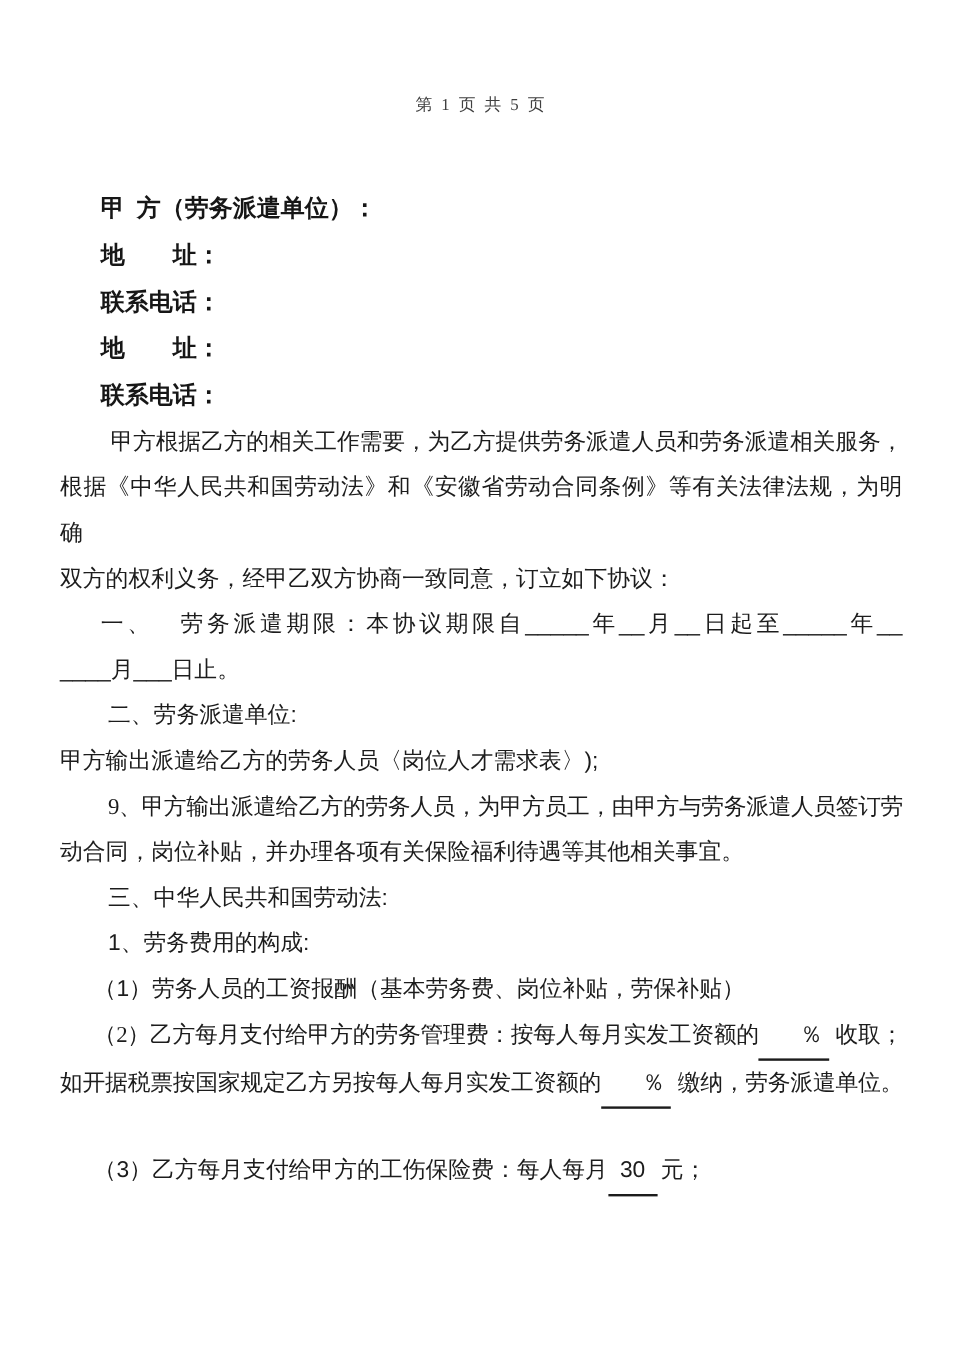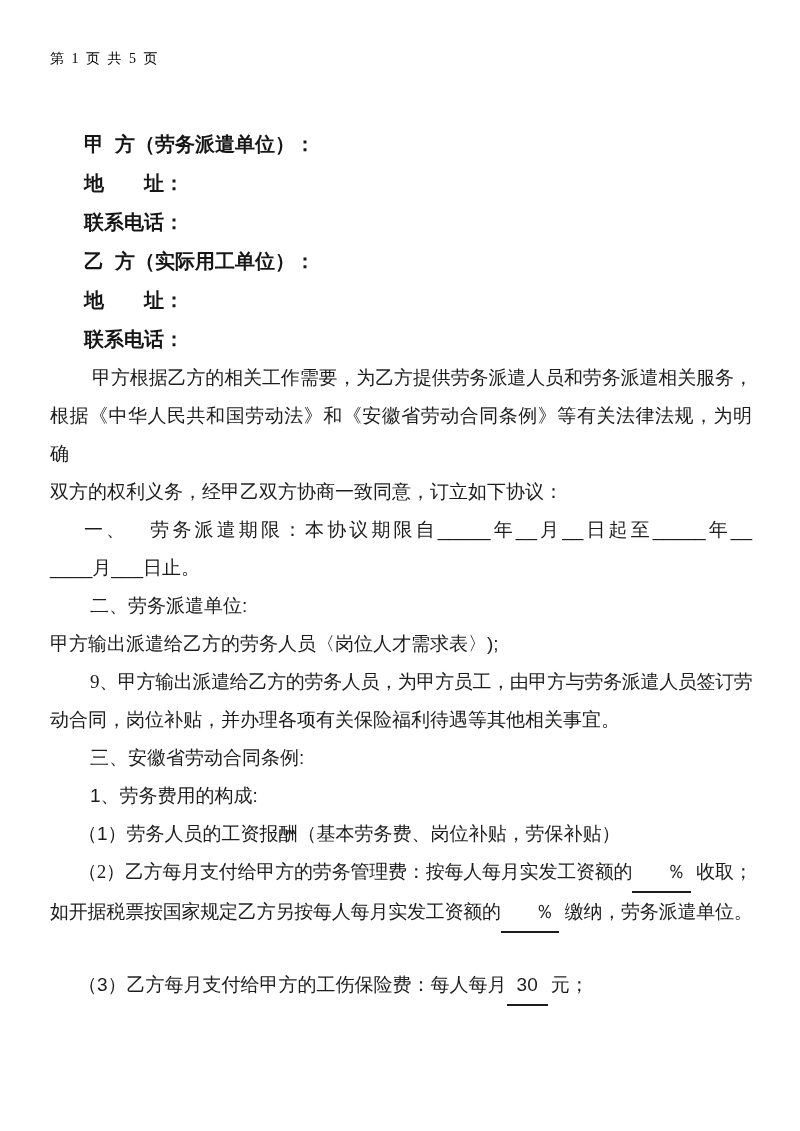--- a/index.html
+++ b/index.html
@@ -18,38 +18,40 @@
     box-sizing: border-box;
     width: 800px;
     height: 1131px;
     padding: 50px 48px 0 50px;
     background: #ffffff;
   }
   .page-header {
     font-family: "Liberation Serif", "DejaVu Serif", serif;
     font-size: 14px;
     line-height: 17px;
-    text-align: left;
+    text-align: center;
     letter-spacing: 2px;
-    color: #000000;
+    color: #404040;
+    margin-top: 30px;
   }
   .title {
     margin: 14px 0 0 0;
     font-size: 66px;
     line-height: 76px;
     font-weight: 700;
     text-align: center;
     letter-spacing: 1px;
     color: #141414;
   }
   .parties {
     margin: 58px 0 0 34px;
     font-size: 20px;
     font-weight: 700;
     color: #161616;
+    font-family: Liberation Serif, serif;
   }
   .party-line { line-height: 39px; }
   .body-text {
     margin-top: 0;
     font-size: 19px;
     color: #1c1c1c;
   }
   .line {
     line-height: 38px;
     text-align: justify;
@@ -83,42 +85,41 @@
 
 <div class="page">
 
   <div class="page-header">第 1 页 共 5 页</div>
 
 
   <div class="parties">
     <div class="party-line">甲&nbsp;&nbsp;方（劳务派遣单位）：</div>
     <div class="party-line">地　　址：</div>
     <div class="party-line">联系电话：</div>
-    <div class="party-line">乙&nbsp;&nbsp;方（实际用工单位）：</div>
     <div class="party-line">地　　址：</div>
     <div class="party-line">联系电话：</div>
   </div>
 
   <div class="body-text">
 
     <div class="line jl ind21 tight">甲方根据乙方的相关工作需要，为乙方提供劳务派遣人员和劳务派遣相关服务，</div>
     <div class="line jl">根据《中华人民共和国劳动法》和《安徽省劳动合同条例》等有关法律法规，为明确</div>
     <div class="line">双方的权利义务，经甲乙双方协商一致同意，订立如下协议：</div>
 
     <div class="line jl ind17">一、　劳务派遣期限：本协议期限自_____年__月__日起至_____年__</div>
     <div class="line">____月___日止。</div>
 
     <div class="line ind20">二、劳务派遣单位:</div>
 
     <div class="line">甲方输出派遣给乙方的劳务人员〈岗位人才需求表〉);</div>
 
     <div class="line jl ind20 tight">9、甲方输出派遣给乙方的劳务人员，为甲方员工，由甲方与劳务派遣人员签订劳</div>
     <div class="line">动合同，岗位补贴，并办理各项有关保险福利待遇等其他相关事宜。</div>
 
-    <div class="line ind20">三、安徽省劳动合同条例:</div>
+    <div class="line ind20">三、中华人民共和国劳动法:</div>
 
     <div class="line ind20">1、劳务费用的构成:</div>
 
     <div class="line ind15">（1）劳务人员的工资报酬（基本劳务费、岗位补贴，劳保补贴）</div>
 
     <div class="line jl ind15 tight"><span>（2）乙方每月支付给甲方的劳务管理费：按每人每月实发工资额的</span><span class="u u-pct">％</span><span>收取；</span></div>
 
     <div class="line jl tight"><span>如开据税票按国家规定乙方另按每人每月实发工资额的</span><span class="u u-pct">％</span><span>缴纳，劳务派遣单位。</span></div>
 
     <div class="line ind15 gap-top"><span>（3）乙方每月支付给甲方的工伤保险费：每人每月</span><span class="u u-num">30</span><span>元；</span></div>

